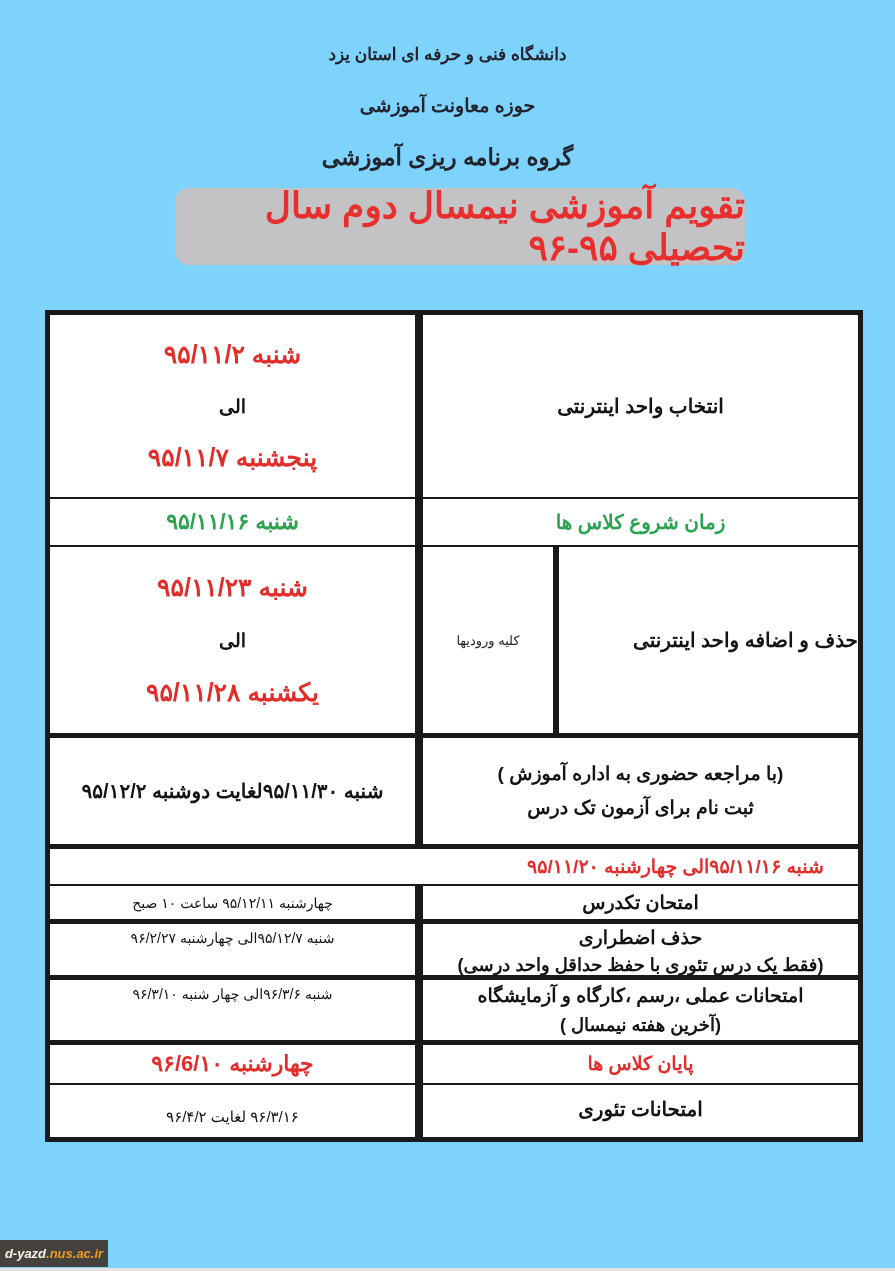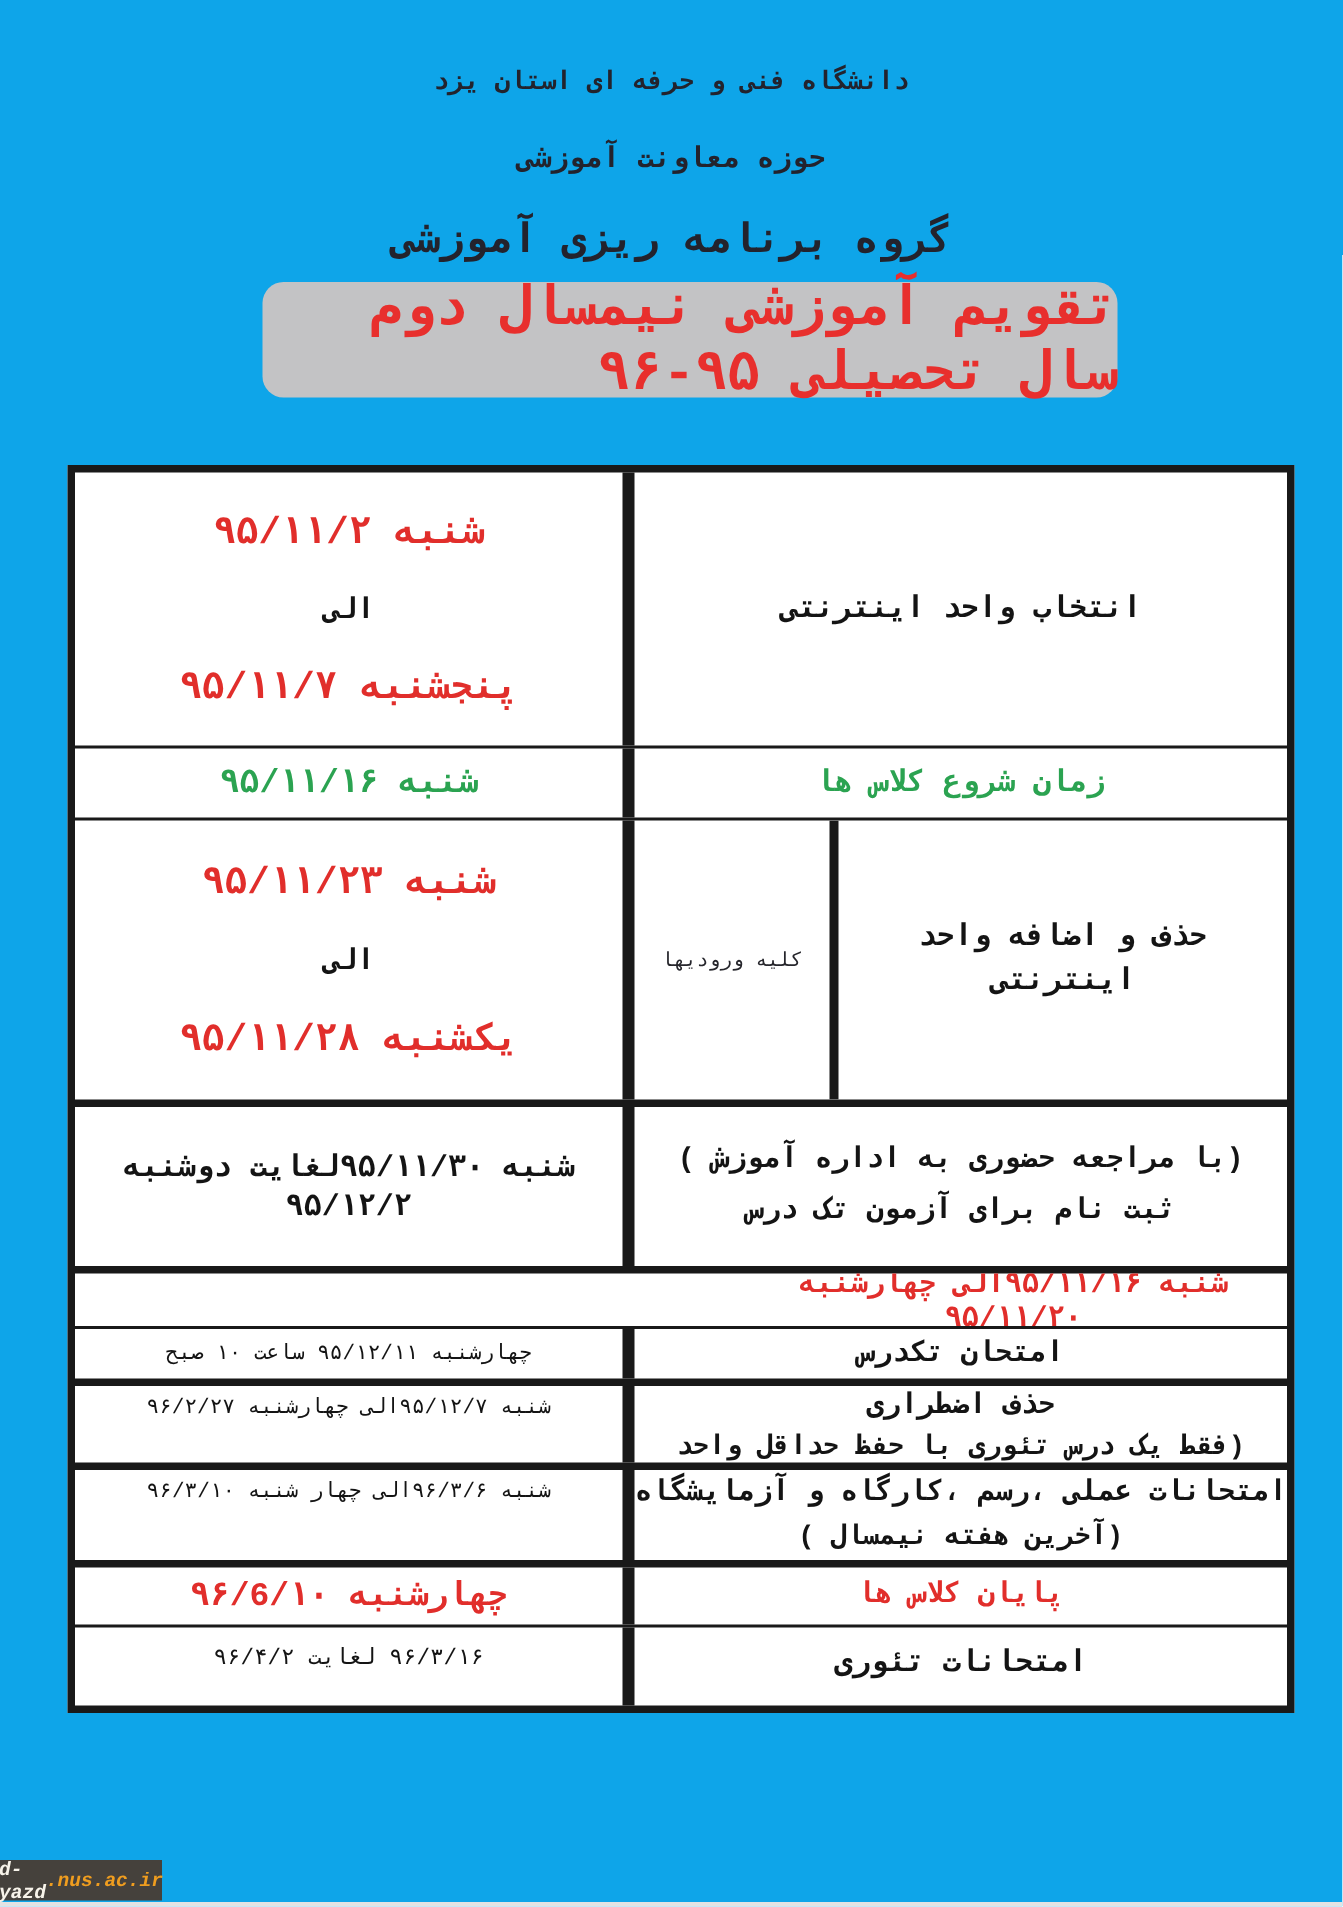--- a/index.html
+++ b/index.html
@@ -1,22 +1,22 @@
 <!DOCTYPE html>
 <html lang="fa"><head>
 <meta charset="utf-8">
 <style>
   html,body{margin:0;padding:0;background:#ffffff;}
-  .page{position:relative;width:895px;height:1271px;background:#0ea5e9;overflow:hidden;
-        direction:rtl;font-family:Liberation Mono, monospace;}
+  .page{position:relative;width:895px;height:1271px;background:#7dd3fc;overflow:hidden;
+        direction:rtl;font-family:Liberation Sans, sans-serif;}
   
   .hdr{position:absolute;left:0;width:100%;text-align:center;color:#23232d;font-weight:bold;}
   .hdr1{top:44px;font-size:17px;}
   .hdr2{top:94px;font-size:19px;}
-  .hdr3{top:144px;font-size:27px;}
+  .hdr3{top:144px;font-size:23px;}
   .banner{position:absolute;left:175px;top:188px;width:570px;height:77px;background:#c3c3c5;
           border-radius:14px;display:flex;align-items:center;justify-content:center;}
   .banner span{color:#e82f2d;font-weight:bold;font-size:36px;}
   
   .cal{position:absolute;left:45px;top:310px;width:818px;height:832px;box-sizing:border-box;
        border:5px solid #191919;display:flex;flex-direction:column;background:#fff;}
   .row{display:flex;box-sizing:border-box;border-top:2px solid #191919;flex:none;}
   .row.nt{border-top:none;}
   .row.bt5{border-top-width:5px;}
   .r1{height:182px;} .r2{height:48px;} .r3{height:188px;} .r4{height:111px;} .r5{height:40px;}
@@ -32,21 +32,21 @@
   .evenly{justify-content:space-evenly;}
   .topalign{justify-content:flex-start;padding-top:6px;}
   .pt10{padding-top:10px;}
   .d-big{font-weight:bold;font-size:25px;}
   .d-ela{font-weight:bold;font-size:19px;color:#141414;}
   .d-grn{font-weight:bold;font-size:22px;}
   .d-md{font-weight:bold;font-size:20px;color:#141414;}
   .d-md-red{font-weight:bold;font-size:19px;}
   .d-lg-red{font-weight:bold;font-size:22px;}
   .d-sm{font-size:14px;color:#141414;}
-  .d-sm15{font-size:15px;color:#141414;}
+  .d-sm15{font-size:15px;color:#141414;margin-top:13px;}
   .lbl.split{flex-direction:row;align-items:stretch;justify-content:flex-start;padding:0;}
   .lbl-main{flex:1;display:flex;align-items:center;}
   .note{width:136px;border-right:6px solid #191919;box-sizing:border-box;display:flex;
         align-items:center;justify-content:center;font-size:13px;color:#26262c;}
   .ll{margin:3px 0;}
   .ll2{font-size:18px;}
   
   .watermark{position:absolute;left:0;top:1240px;width:108px;height:27px;background:#45413c;
              direction:ltr;display:flex;align-items:center;justify-content:center;
              font-weight:bold;font-style:italic;font-size:13px;}

